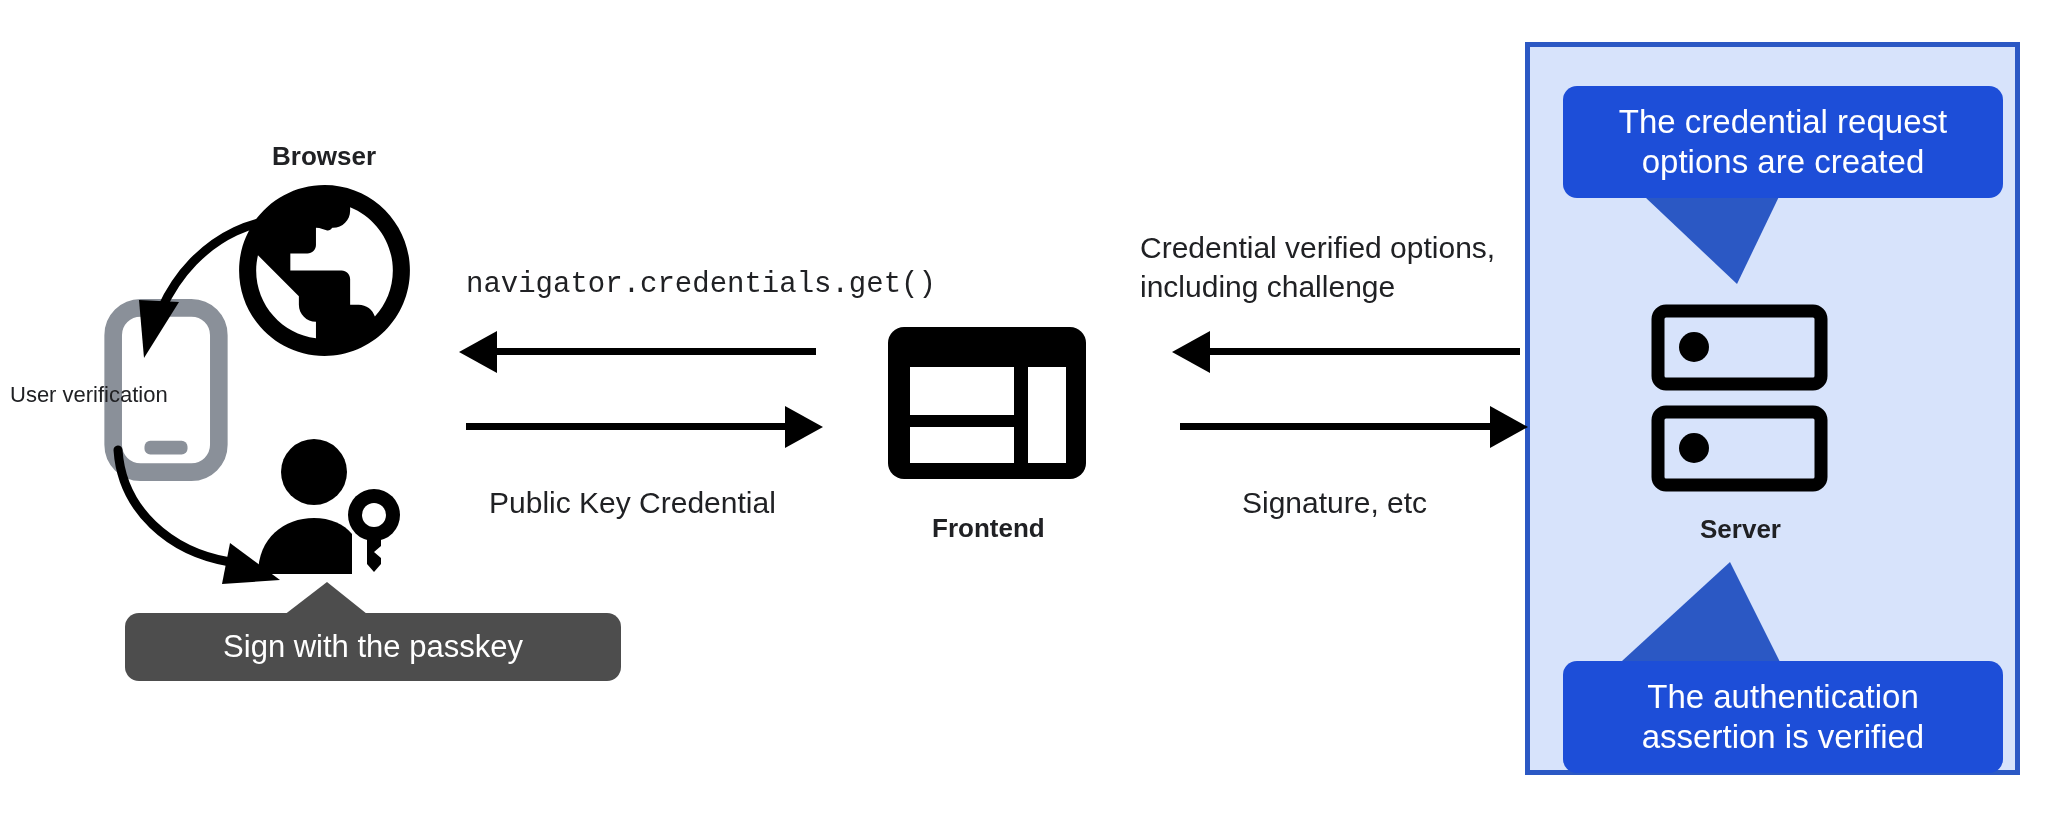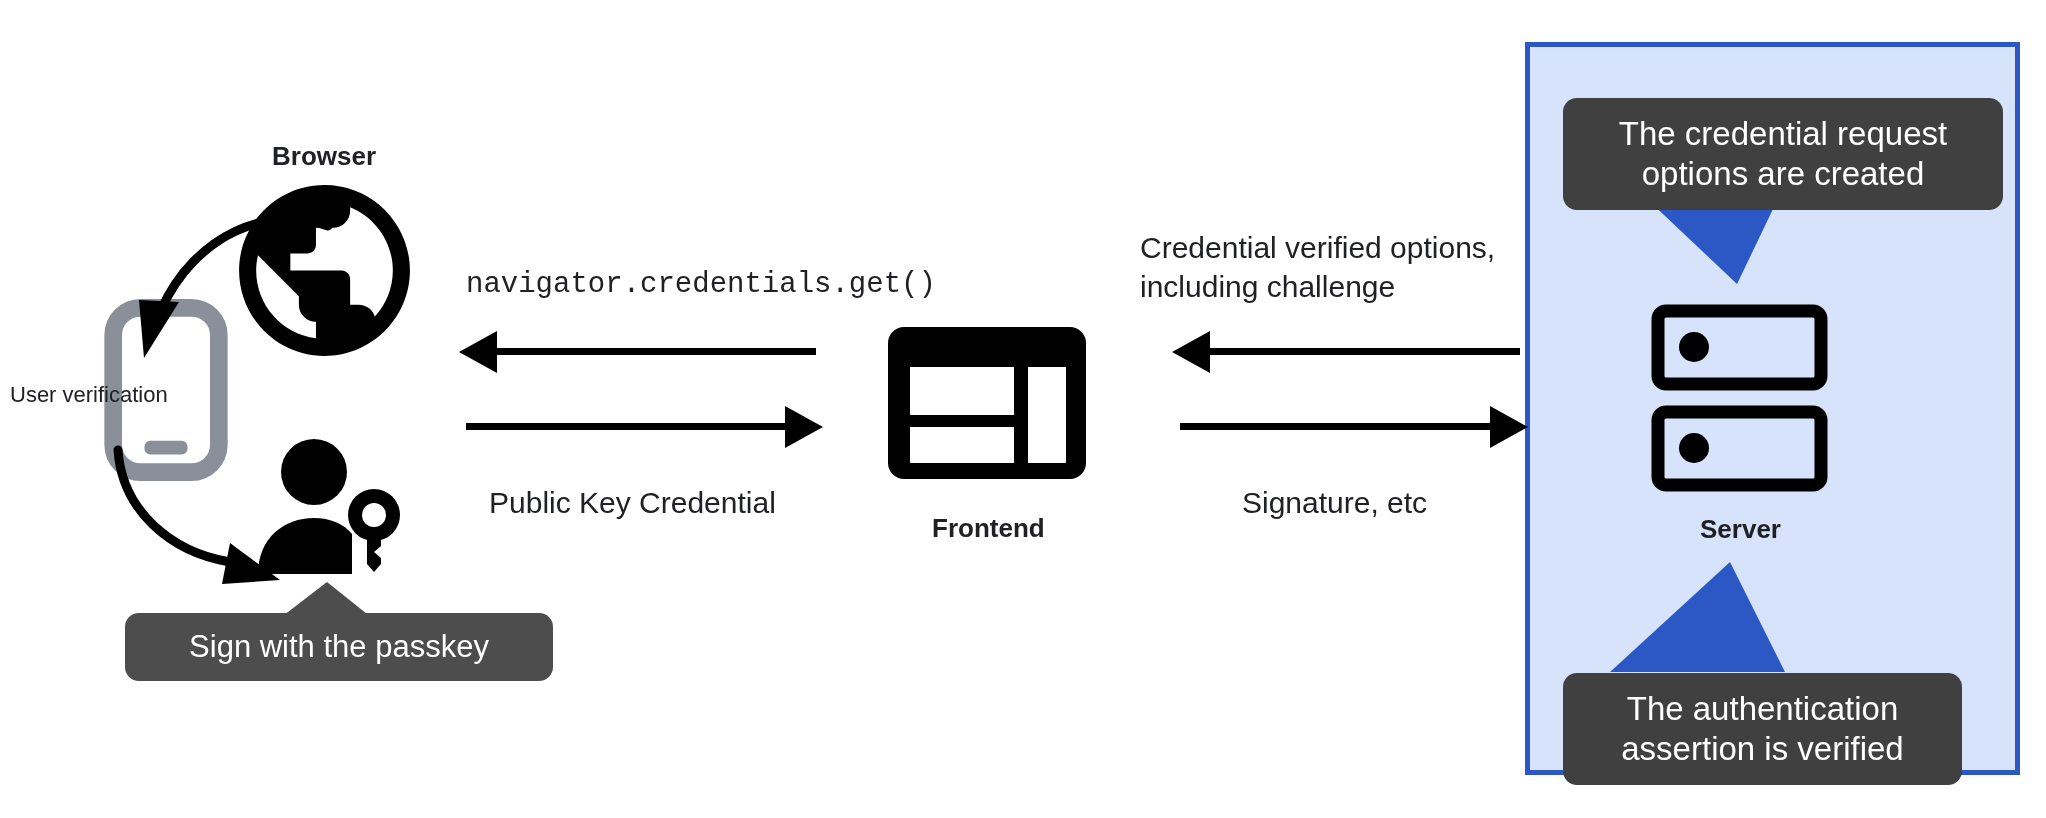--- a/index.html
+++ b/index.html
@@ -46,21 +46,21 @@
     position: absolute;
     box-sizing: border-box;
     border-radius: 14px;
     display: flex;
     align-items: center;
     justify-content: center;
     text-align: center;
     color: #ffffff;
     line-height: 1.22;
   }
-  .callout-blue { background: #404040; margin-top: 12px; }
+  .callout-blue { background: #1d4ed8; }
   .callout-gray { background: #4d4d4d; }
   .callout span { display: block; }
 
   .tail { position: absolute; }
 
   
   .arrow-line {
     position: absolute;
     background: #000000;
     height: 7px;
@@ -116,21 +116,21 @@
       <path d="M6 140 C 6 104, 32 84, 62 84 C 78 84, 92 90, 100 100 L 100 140 Z" fill="#000000"></path>
       <circle cx="122" cy="81" r="26" fill="#000000"></circle>
       <circle cx="122" cy="81" r="12" fill="#ffffff"></circle>
       <path d="M115 104 L129 104 L129 112 L122 118 L129 124 L129 130 L122 138 L115 130 Z" fill="#000000"></path>
     </svg>
   </div>
 
   <svg class="tail" style="left:255px; top:582px; width:130px; height:40px;" viewBox="0 0 130 40">
     <polygon points="20,40 72,0 122,40" fill="#4d4d4d"></polygon>
   </svg>
-  <div class="callout callout-gray" style="left:125px; top:613px; width:428px; height:68px; font-size:31px;">
+  <div class="callout callout-gray" style="left:125px; top:613px; width:496px; height:68px; font-size:31px;">
     <span>Sign with the passkey</span>
   </div>
 
   <div class="lbl lbl-mono" style="left:466px; top:267px; font-size:29px;">navigator.credentials.get()</div>
 
   <div class="arrow-head left" style="left:459px; top:331px;"></div>
   <div class="arrow-line" style="left:494px; top:348px; width:322px;"></div>
 
   <div class="arrow-line" style="left:466px; top:423px; width:322px;"></div>
   <div class="arrow-head right" style="left:785px; top:406px;"></div>
@@ -174,18 +174,18 @@
       <rect x="6" y="107" width="163" height="73" rx="8" ry="8" fill="none" stroke="#000000" stroke-width="13"></rect>
       <circle cx="42" cy="143" r="15" fill="#000000"></circle>
     </svg>
   </div>
 
   <div class="lbl lbl-bold" style="left:1700px; top:513px; font-size:26px;">Server</div>
 
   <svg class="tail" style="left:1610px; top:562px; width:230px; height:112px;" viewBox="0 0 230 112">
     <polygon points="120,0 175,110 0,110" fill="#2b58c4"></polygon>
   </svg>
-  <div class="callout callout-blue" style="left:1563px; top:661px; width:399px; height:112px; font-size:33px; flex-direction:column;">
+  <div class="callout callout-blue" style="left:1563px; top:661px; width:440px; height:112px; font-size:33px; flex-direction:column;">
     <span>The authentication</span>
     <span>assertion is verified</span>
   </div>
 
 </div>
 
 </body></html>

